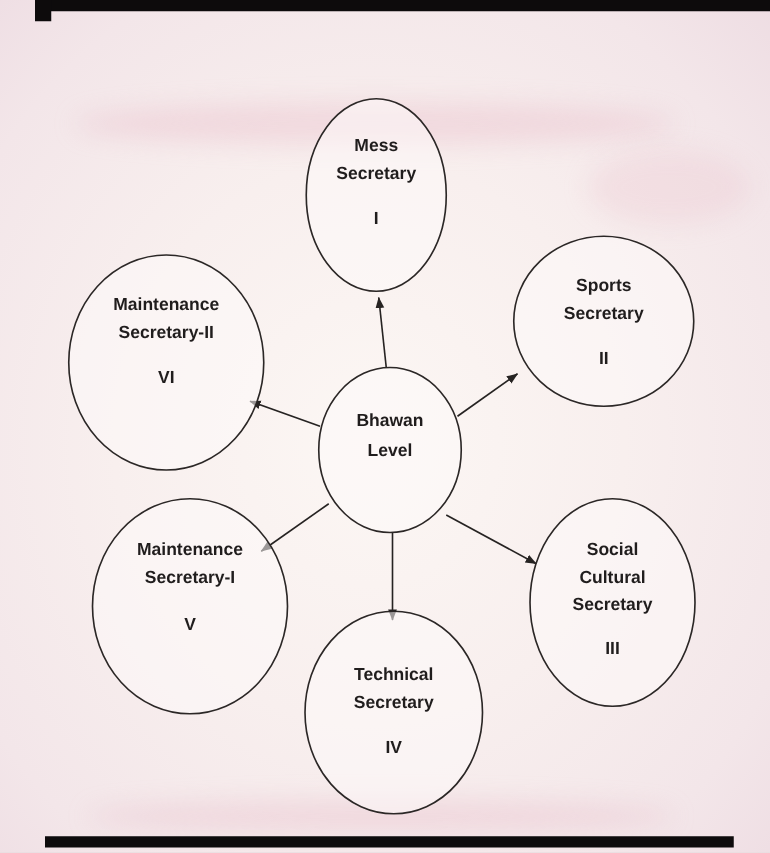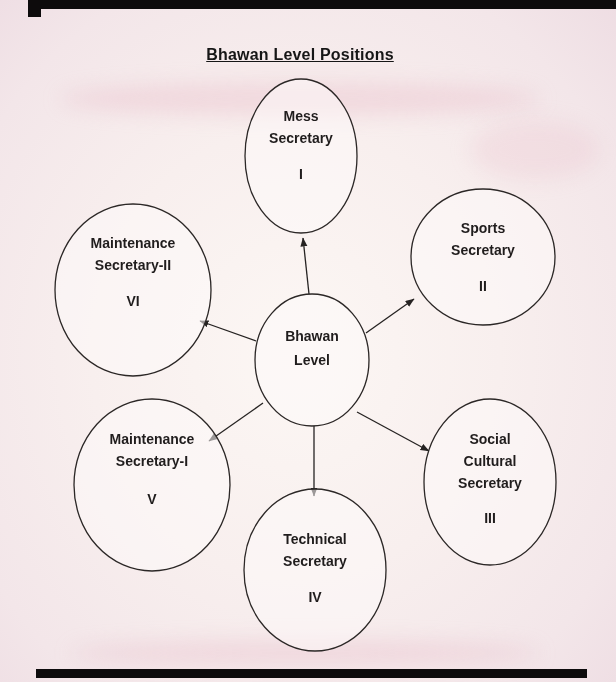--- a/index.html
+++ b/index.html
@@ -80,21 +80,20 @@
 <div class="page">
 
   <div class="smudge smudge-top"></div>
   <div class="smudge smudge-right"></div>
   <div class="smudge smudge-bottom"></div>
 
   <div class="scan-bar scan-bar-top"></div>
   <div class="scan-bar scan-bar-top-corner"></div>
   <div class="scan-bar scan-bar-bottom"></div>
 
-  <div class="title">Bhawan Level Positions</div>
 
   <svg class="diagram" viewBox="0 0 616 682">
     <defs>
       <marker id="arrowhead" markerWidth="10" markerHeight="8" refX="8.5" refY="3.5" orient="auto" markerUnits="userSpaceOnUse">
         <path d="M0,0 L9,3.5 L0,7 Z" fill="#262322"></path>
       </marker>
     </defs>
 
     <line class="connector" x1="309" y1="294" x2="303" y2="238" marker-end="url(#arrowhead)"></line>
     <line class="connector" x1="366" y1="333" x2="414" y2="299" marker-end="url(#arrowhead)"></line>

